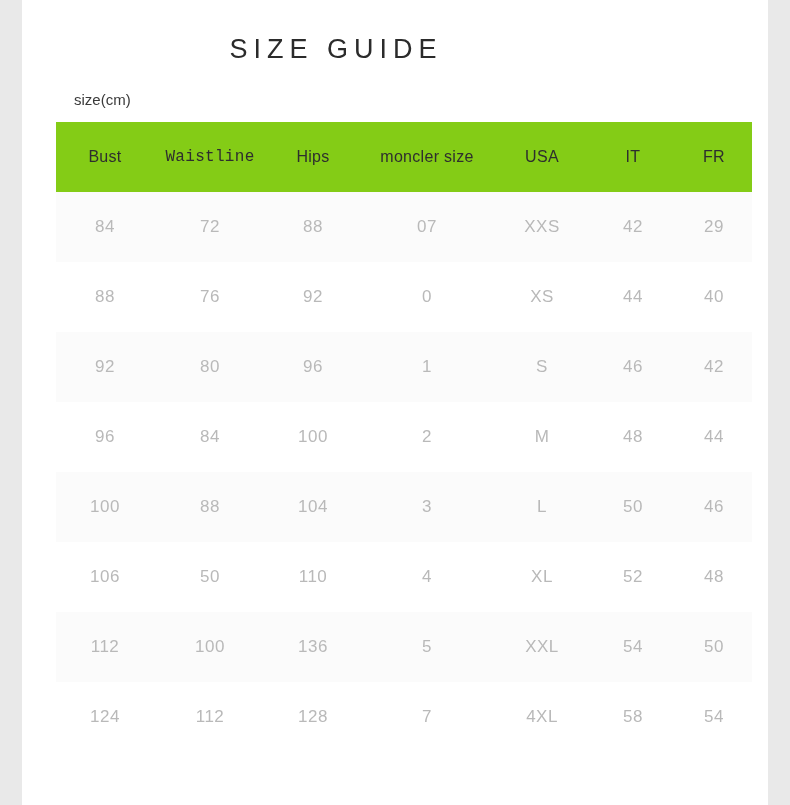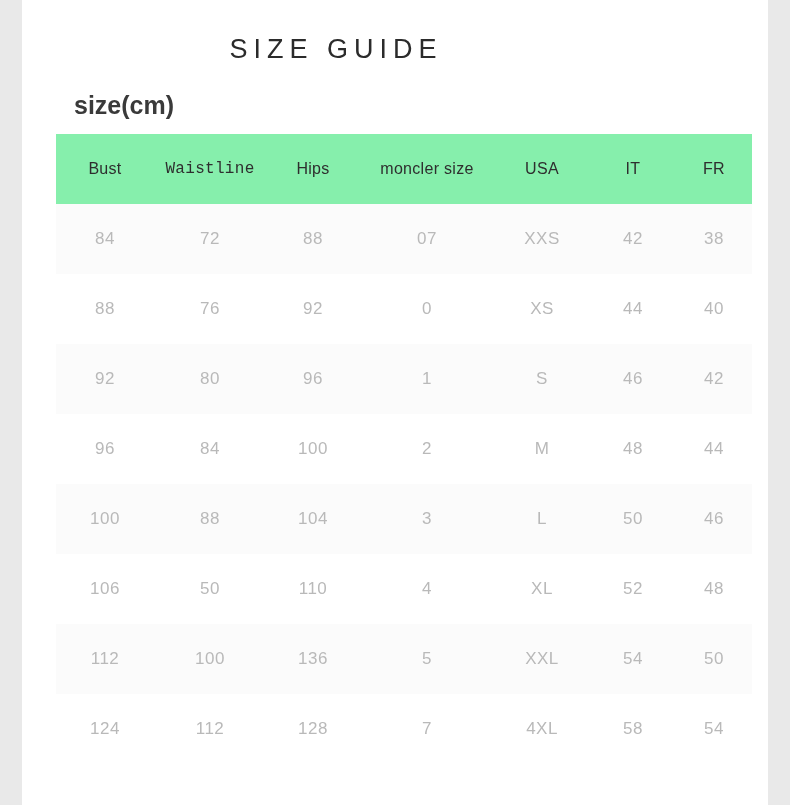--- a/index.html
+++ b/index.html
@@ -49,33 +49,33 @@
     font-size: 27px;
     letter-spacing: 6px;
     color: #2b2b2b;
     font-weight: 400;
     margin-top: 30px;
     font-family: "Liberation Sans", sans-serif;
   }
   .unit-label {
     margin-top: 26px;
     margin-left: 52px;
-    font-size: 25px;
+    font-size: 15px;
     color: #3a3a3a;
-    font-weight: 700;
+    font-weight: 400;
   }
   table.size-table {
     margin-top: 14px;
     margin-left: 34px;
     border-collapse: collapse;
     width: 682px;
     table-layout: fixed;
   }
   table.size-table th {
-    background: #86efac;
+    background: #84cc16;
     font-weight: 400;
     font-size: 16px;
     color: #2e2e2e;
     height: 68px;
     text-align: center;
     vertical-align: middle;
     border: none;
     letter-spacing: 0.3px;
   }
   table.size-table td {
@@ -125,21 +125,21 @@
         </tr>
       </thead>
       <tbody>
         <tr>
           <td>84</td>
           <td>72</td>
           <td>88</td>
           <td>07</td>
           <td>XXS</td>
           <td>42</td>
-          <td>38</td>
+          <td>29</td>
         </tr>
         <tr>
           <td>88</td>
           <td>76</td>
           <td>92</td>
           <td>0</td>
           <td>XS</td>
           <td>44</td>
           <td>40</td>
         </tr>

